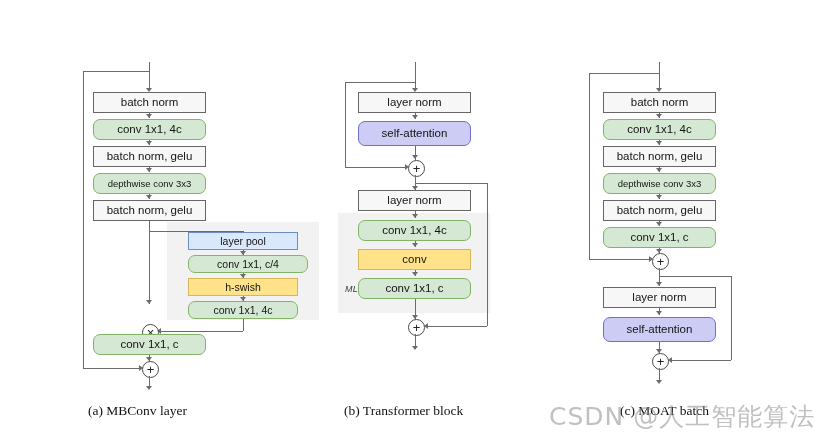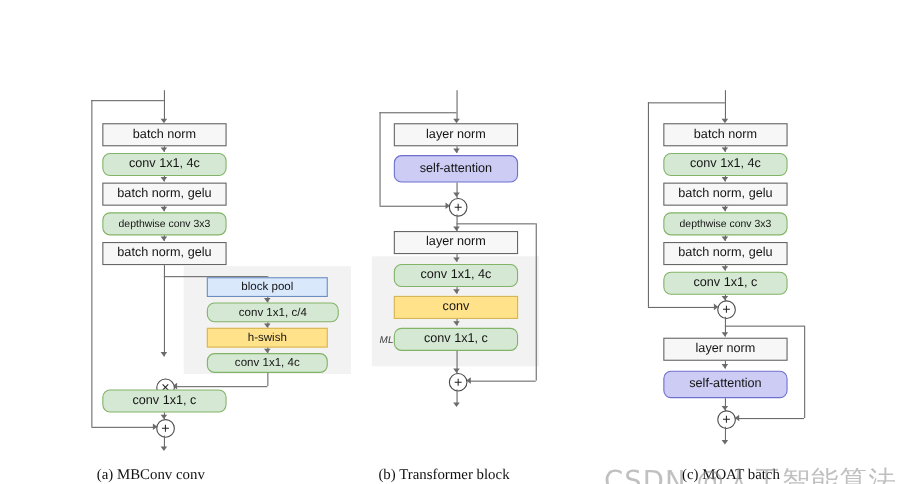--- a/index.html
+++ b/index.html
@@ -1,21 +1,21 @@
 <!DOCTYPE html>
 <html><head>
 <meta charset="utf-8">
 <style>
   html,body{margin:0;padding:0;background:#ffffff;}
   body{
     width:815px;height:440px;position:relative;overflow:hidden;
     font-family:"Liberation Sans","DejaVu Sans",sans-serif;
     color:#1a1a1a;
   }
-  .canvas{position:absolute;inset:0;margin-top:20px;}
+  .canvas{position:absolute;inset:0;}
 
   
   .node{
     position:absolute;box-sizing:border-box;
     display:flex;align-items:center;justify-content:center;
     font-size:11.5px;line-height:1;
     border:1px solid #6b6b6b;background:#f5f5f5;color:#141414;
     white-space:nowrap;
   }
   .node.small{font-size:9.5px;}
@@ -111,21 +111,21 @@
 
     <div class="node plain" style="left:93px;top:200px;width:113px;height:21px;">batch norm, gelu</div>
 
     <div class="vline" style="left:149px;top:221px;height:83px;"></div>
     <div class="arrow-d" style="left:146px;top:300px;"></div>
 
     <div class="hline" style="left:149px;top:231px;width:94px;"></div>
     <div class="vline" style="left:243px;top:231px;height:8px;"></div>
     <div class="arrow-d" style="left:240px;top:236px;"></div>
 
-    <div class="node blue" style="left:188px;top:232px;width:110px;height:18px;font-size:10.5px;">block pool</div>
+    <div class="node blue" style="left:188px;top:232px;width:110px;height:18px;font-size:10.5px;">layer pool</div>
     <div class="arrow-d" style="left:240px;top:251px;"></div>
     <div class="vline" style="left:243px;top:250px;height:5px;"></div>
 
     <div class="node green rounded" style="left:188px;top:255px;width:120px;height:18px;font-size:10.5px;">conv 1x1, c/4</div>
     <div class="arrow-d" style="left:240px;top:274px;"></div>
     <div class="vline" style="left:243px;top:273px;height:5px;"></div>
 
     <div class="node yellow" style="left:188px;top:278px;width:110px;height:18px;font-size:10.5px;">h-swish</div>
     <div class="arrow-d" style="left:240px;top:297px;"></div>
     <div class="vline" style="left:243px;top:296px;height:5px;"></div>
@@ -148,21 +148,21 @@
     <div class="vline" style="left:149px;top:355px;height:6px;"></div>
     <div class="arrow-d" style="left:146px;top:357px;"></div>
 
     <div class="op" style="left:142px;top:361px;">
       <span>+</span>
     </div>
 
     <div class="vline" style="left:149px;top:376px;height:12px;"></div>
     <div class="arrow-d" style="left:146px;top:386px;"></div>
 
-    <div class="caption" style="left:88px;top:403px;">(a) MBConv conv</div>
+    <div class="caption" style="left:88px;top:403px;">(a) MBConv layer</div>
   </div>
 
   <div>
 
     <div class="group" style="left:338px;top:213px;width:152px;height:100px;"></div>
     <div class="group-label" style="left:345px;top:284px;">MLP</div>
 
     <div class="vline" style="left:415px;top:62px;height:28px;"></div>
     <div class="arrow-d" style="left:412px;top:88px;"></div>
 

